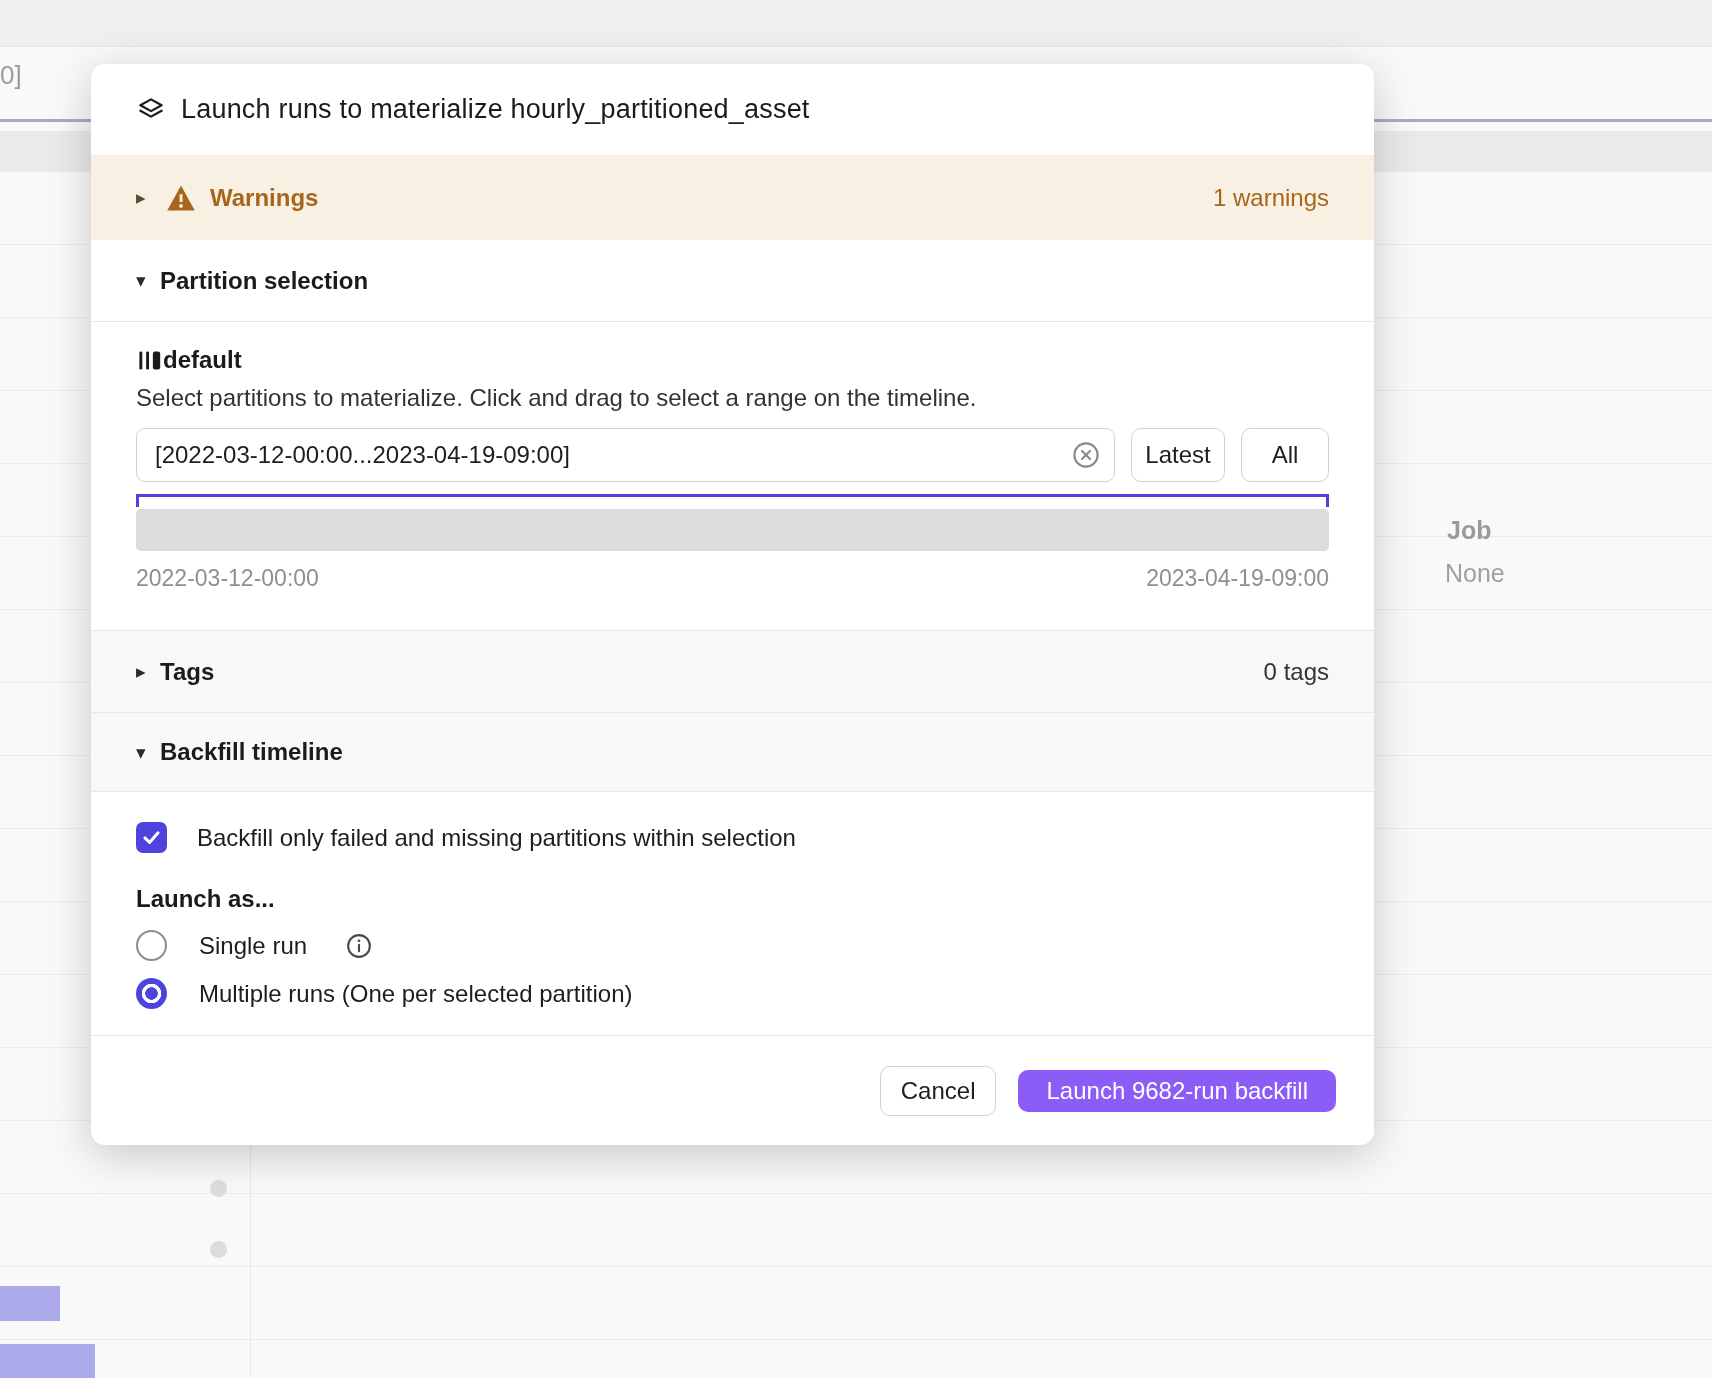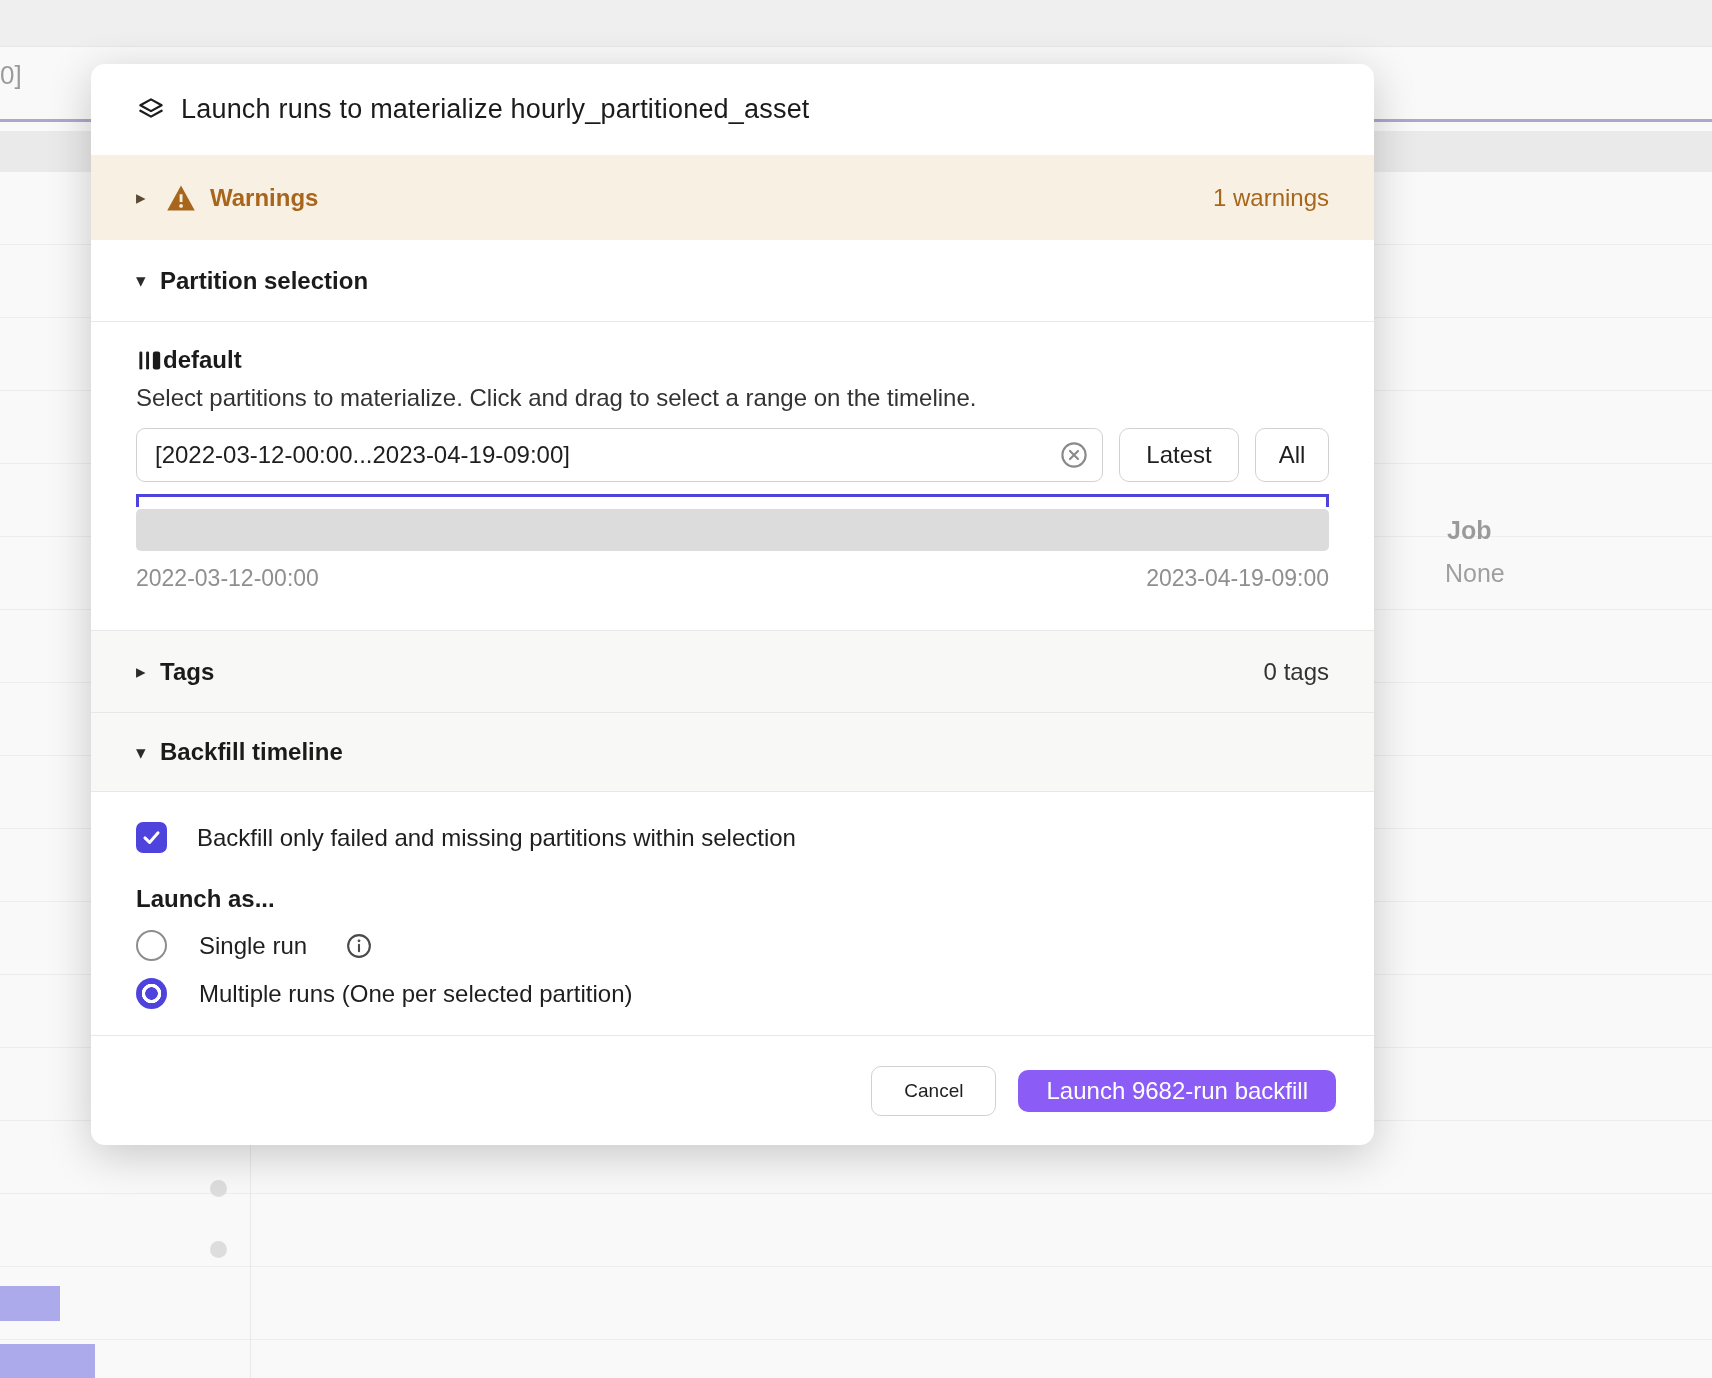--- a/index.html
+++ b/index.html
@@ -67,22 +67,22 @@
   .range-input {
     width:100%; height:54px; border:1px solid #d2d2d2; border-radius:9px;
     font-size:24px; color:#1e1e1e; padding:0 24px 0 18px;
     font-family:"Liberation Sans", sans-serif; background:#fff; outline:none;
   }
   .clear-btn { position:absolute; right:14px; top:12px; width:30px; height:30px; cursor:pointer; background:none; border:none; padding:0; }
   .btn {
     height:54px; border:1px solid #d2d2d2; border-radius:10px; background:#fff;
     font-size:24px; color:#1e1e1e; font-family:"Liberation Sans", sans-serif; cursor:pointer;
   }
-  .btn-latest { width:120px;text-align:center; }
-  .btn-all { width:74px;text-align:center; }
+  .btn-latest { width:94px;text-align:center; }
+  .btn-all { width:88px;text-align:center; }
 
   .range-indicator { margin-top:12px; height:13px; border-top:3px solid #4f43dd; border-left:3px solid #4f43dd; border-right:3px solid #4f43dd; }
   .timeline-bar { margin-top:2px; height:42px; background:#dcdcdc; border-radius:5px; cursor:pointer; }
   .dates-row { margin-top:14px; display:flex; justify-content:space-between; font-size:23px; color:#8f8f8f; padding-bottom:38px; }
 
   .backfill-body { padding:30px 45px 0 45px; flex:1 1 auto; }
   .check-row { display:flex; align-items:center; gap:18px; }
   .checkbox {
     width:31px; height:31px; border-radius:7px; background:#4f43dd;
     display:flex; align-items:center; justify-content:center; cursor:pointer; flex:0 0 auto;
@@ -95,21 +95,21 @@
   .radio.checked {
     background:radial-gradient(circle, #4f43dd 0 6px, #ffffff 6.5px 9.5px, #4f43dd 10px 16px);
   }
   .radio-label { font-size:24px; color:#1e1e1e; }
   .info-wrap { margin-left:6px; display:inline-flex; }
 
   .modal-footer {
     flex:0 0 auto; height:110px; border-top:1px solid #e8e8e7;
     display:flex; align-items:center; justify-content:flex-end; gap:22px; padding:0 38px;
   }
-  .btn-cancel { height:50px; padding:0 32px; border:1px solid #d2d2d2; border-radius:10px; background:#fff; font-size:19px; color:#1e1e1e; cursor:pointer; font-family:"Liberation Sans", sans-serif; }
+  .btn-cancel { height:50px; padding:0 20px; border:1px solid #d2d2d2; border-radius:10px; background:#fff; font-size:24px; color:#1e1e1e; cursor:pointer; font-family:"Liberation Sans", sans-serif; }
   .btn-launch { height:42px; padding:0 28px; border:none; border-radius:10px; background:#8b5cf6; font-size:24px; color:#fff; cursor:pointer; font-family:"Liberation Sans", sans-serif; }
 </style>
 </head>
 <body>
 
 <div class="screen">
 
   <div class="bg-layer">
     <div class="bg-topbar"></div>
     <div class="bg-cut-text">0]</div>

